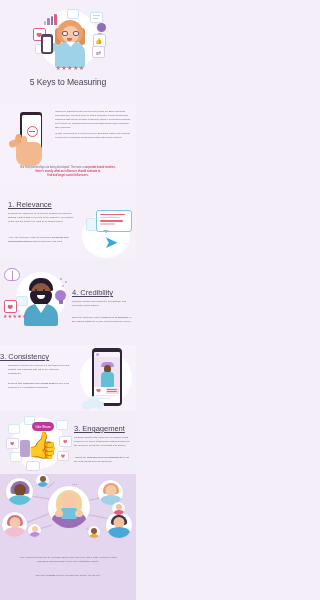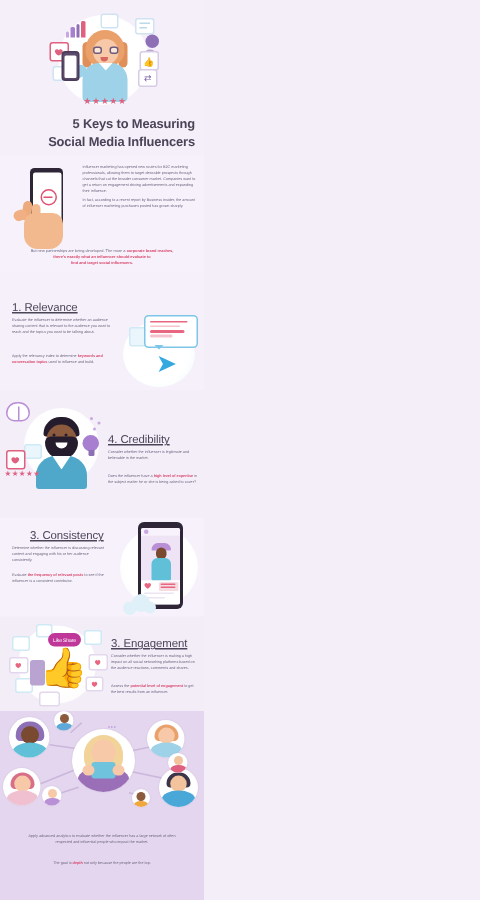--- a/index.html
+++ b/index.html
@@ -62,22 +62,22 @@
   .chat1:after{content:"";position:absolute;left:2px;bottom:-3px;border:3px solid transparent;border-top-color:#fff;}
   .chat2{position:absolute;right:4px;top:4px;width:11px;height:9px;border-radius:2px;background:#fff;border:1px solid #cfe3f2;}
   .chat2 u{position:absolute;left:1.5px;top:2px;height:1px;width:7px;background:#bcd8ec;display:block;}
   .chat2 u+u{top:4.5px;width:5px;}
   .globe{position:absolute;right:1px;top:15px;width:9px;height:9px;border-radius:50%;background:#8d6fb5;}
   .clock{position:absolute;right:2px;top:25px;width:8px;height:8px;border-radius:50%;background:#fff;border:1px solid #b9a4d1;}
   .sq-left{position:absolute;left:4px;top:36px;width:9px;height:8px;background:#fff;border:1px solid #cfe3f2;border-radius:2px;}
   .stars{position:absolute;left:22px;top:57px;width:34px;text-align:center;font-size:6px;color:#e0607f;letter-spacing:0.4px;line-height:1;}
 
   
-  .title{position:absolute;left:6px;top:76px;width:124px;text-align:right;
-    font-size:8.6px;line-height:12.4px;color:#4a4458;letter-spacing:-0.1px;font-weight:bold;}
+  .title{position:absolute;left:6px;top:76px;width:124px;text-align:center;
+    font-size:8.6px;line-height:12.4px;color:#4a4458;letter-spacing:-0.1px;}
 
   
   .intro-hand{position:absolute;left:12px;top:112px;width:40px;height:58px;}
   .ih-phone{position:absolute;left:8px;top:0;width:22px;height:40px;border-radius:3px;background:#2e2636;}
   .ih-screen{position:absolute;left:1.5px;top:2.5px;width:19px;height:35px;border-radius:1.5px;background:#fff;}
   .ih-stop{position:absolute;left:5px;top:11px;width:11px;height:11px;border-radius:50%;border:1.6px solid #e0506f;box-sizing:border-box;}
   .ih-stop:after{content:"";position:absolute;left:1.6px;top:4.2px;width:6px;height:1.6px;background:#e0506f;}
   .ih-palm{position:absolute;left:4px;top:30px;width:26px;height:24px;border-radius:7px 7px 9px 9px;background:#f3b98e;}
   .ih-f{position:absolute;width:6px;height:13px;border-radius:3px;background:#f3b98e;}
   .ih-f1{left:3px;top:22px;transform:rotate(8deg);background:#edab7c;}
@@ -261,21 +261,20 @@
       <div class="w-hand"></div>
     </div>
     <div class="hero-phone">
         <i></i>
       </div>
     <div class="stars">★★★★★</div>
   </div>
 
   <div class="title">
     <span>5 Keys to Measuring</span><br>
-    <span>Social Media Influencers</span>
   </div>
 
   <div class="intro-hand">
     <div class="ih-phone">
         <div class="ih-screen">
           <div class="ih-stop"></div>
         </div>
       </div>
     <div class="ih-f ih-f1"></div>
       <div class="ih-f ih-f2"></div>
@@ -374,21 +373,21 @@
             <div class="s3-ln2"></div>
         </div>
       </div>
     </div>
     <div class="s3-cloud">
         <i></i>
         <i></i>
         <i></i>
       </div>
   </div>
-  <div class="sec-h" style="left:20px;top:352px;">3. Consistency</div>
+  <div class="sec-h" style="left:0;top:352px;">3. Consistency</div>
   <div class="sec-p" style="left:8px;top:364px;width:64px;">Determine whether the influencer is discussing relevant content and engaging with his or her audience consistently.</div>
   <div class="sec-p" style="left:8px;top:382px;width:64px;">
     <span>Evaluate</span>
     <span class="hl">the frequency of relevant posts</span>
     <span>to see if the influencer is a consistent contributor.</span>
   </div>
 
   <div class="s4-art">
     <div class="s4-disc"></div>
     <div class="mini m1"></div>

